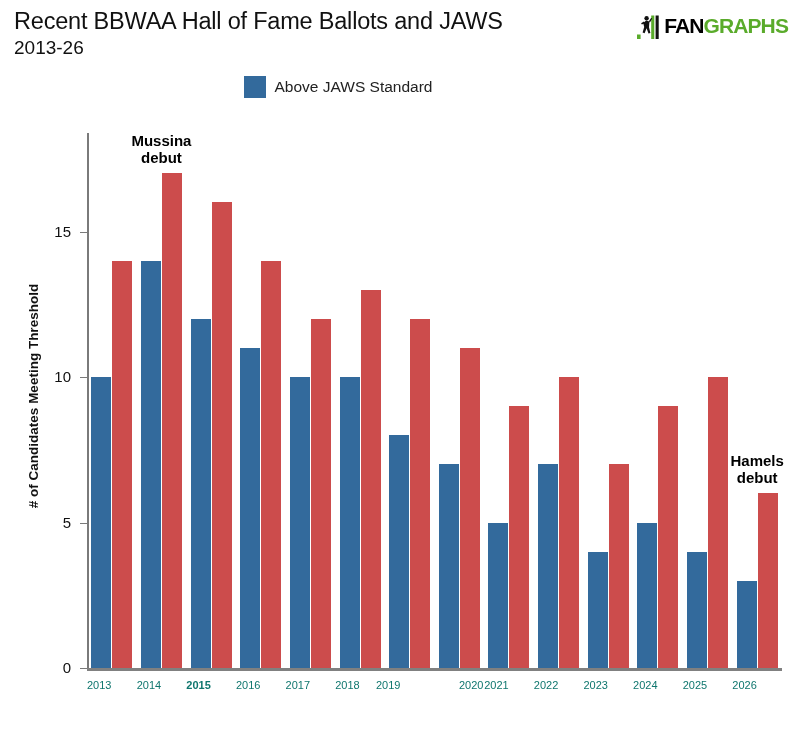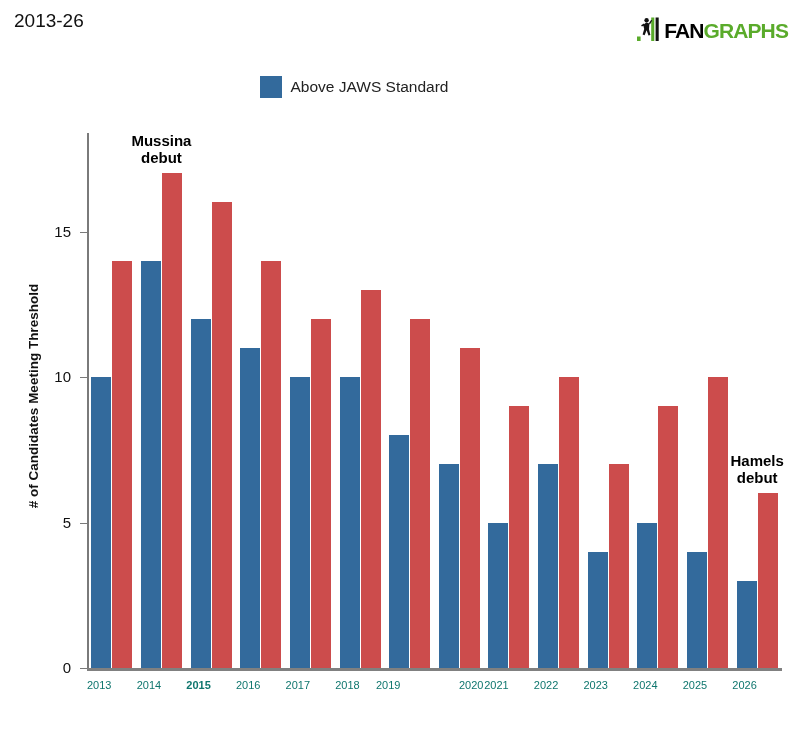--- a/index.html
+++ b/index.html
@@ -42,21 +42,21 @@
     margin-top: 1px;
   }
 
   
   #logo {
     position: absolute;
     right: 12px;
     top: 15px;
     height: 26px;
     display: flex;
-    align-items: flex-end;
+    align-items: flex-start;
   }
   #logo-mark {
     display: block;
     margin-right: 1px;
   }
   #logo-fan {
     font-size: 21px;
     font-weight: bold;
     color: #000000;
     letter-spacing: -0.9px;
@@ -71,21 +71,20 @@
   }
 
   
   #legend {
     position: absolute;
     left: 0; top: 76px;
     width: 676px;
     display: flex;
     justify-content: center;
     align-items: center;
-    margin-left: 16px;
   }
   .legend-item {
     display: flex;
     align-items: center;
     margin: 0 22px;
   }
   .legend-swatch {
     width: 22px;
     height: 22px;
     margin-right: 9px;
@@ -168,20 +167,21 @@
     text-align: center;
     line-height: 17px;
     white-space: nowrap;
   }
 </style>
 </head>
 <body>
 
 <div id="header">
   <div id="title-block">
+    <div id="chart-title">Recent BBWAA Hall of Fame Ballots and JAWS</div>
     <div id="chart-subtitle">2013-26</div>
   </div>
 
   <div id="logo">
     <svg id="logo-mark" width="26" height="24" viewBox="0 0 26 24">
       <rect x="0" y="19.5" width="3.6" height="4.5" fill="#5aab2b"></rect>
       <rect x="14.2" y="0.5" width="3.1" height="23.5" fill="#5aab2b"></rect>
       <rect x="18.6" y="0.5" width="3.1" height="23.5" fill="#111111"></rect>
       <g fill="#111111">
         <circle cx="9.6" cy="3.3" r="2.2"></circle>

